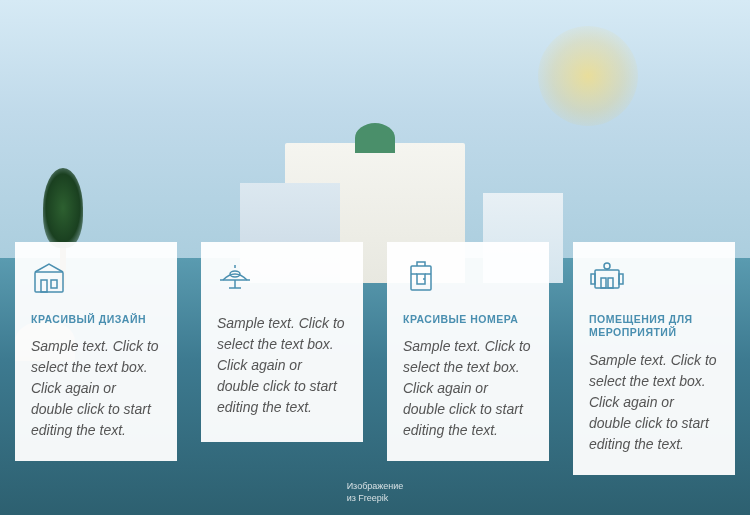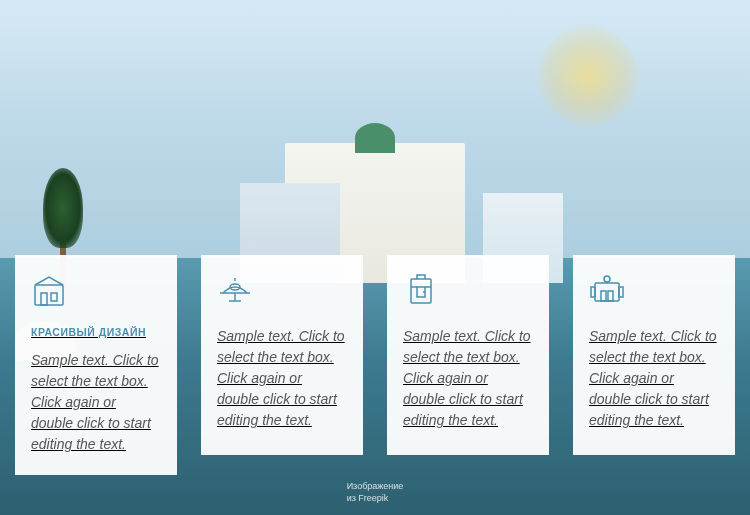--- a/index.html
+++ b/index.html
@@ -159,21 +159,20 @@
       flex-direction: column;
       justify-content: flex-end;
       padding-bottom: 40px;
     }
 
     .cards-container {
       display: flex;
       gap: 24px;
       padding: 0 15px;
       align-items: flex-start;
-      text-decoration: underline;
     }
 
     .card {
       flex: 1;
       background: rgba(255, 255, 255, 0.95);
       padding: 18px 16px 20px;
       min-height: 200px;
     }
 
     .card-icon {
@@ -271,35 +270,37 @@
       <div class="card-icon">
         <svg viewBox="0 0 36 36">
           <rect x="8" y="6" width="20" height="24" rx="1"></rect>
           <path d="M14 6 L14 2 L22 2 L22 6"></path>
           <rect x="14" y="14" width="8" height="10"></rect>
           <circle cx="21" cy="19" r="1" fill="#4a8fb0" stroke="none"></circle>
           <line x1="8" y1="14" x2="14" y2="14"></line>
           <line x1="22" y1="14" x2="28" y2="14"></line>
         </svg>
       </div>
+      <div class="card-title">КРАСИВЫЕ НОМЕРА</div>
       <div class="card-text">Sample text. Click to select the text box. Click again or double click to start editing the text.</div>
     </div>
 
     <div class="card">
       <div class="card-icon">
         <svg viewBox="0 0 36 36">
           <rect x="6" y="10" width="24" height="18" rx="1"></rect>
           <rect x="2" y="14" width="4" height="10"></rect>
           <rect x="30" y="14" width="4" height="10"></rect>
           <circle cx="18" cy="6" r="3"></circle>
           <line x1="18" y1="9" x2="18" y2="10"></line>
           <rect x="12" y="18" width="5" height="10"></rect>
           <rect x="19" y="18" width="5" height="10"></rect>
         </svg>
       </div>
+      <div class="card-title">ПОМЕЩЕНИЯ ДЛЯ МЕРОПРИЯТИЙ</div>
       <div class="card-text">Sample text. Click to select the text box. Click again or double click to start editing the text.</div>
     </div>
 
   </div>
 </div>
 
 <div class="image-credit">
   <div>Изображение</div>
   <div>из Freepik</div>
 </div>

